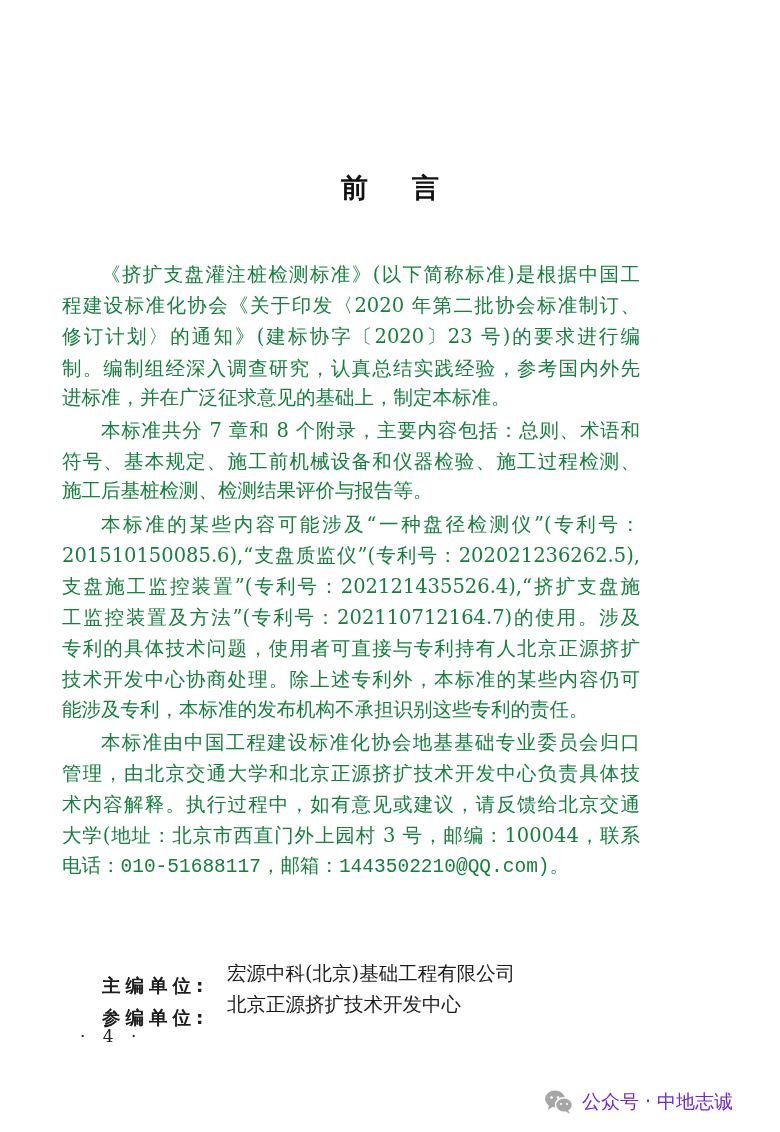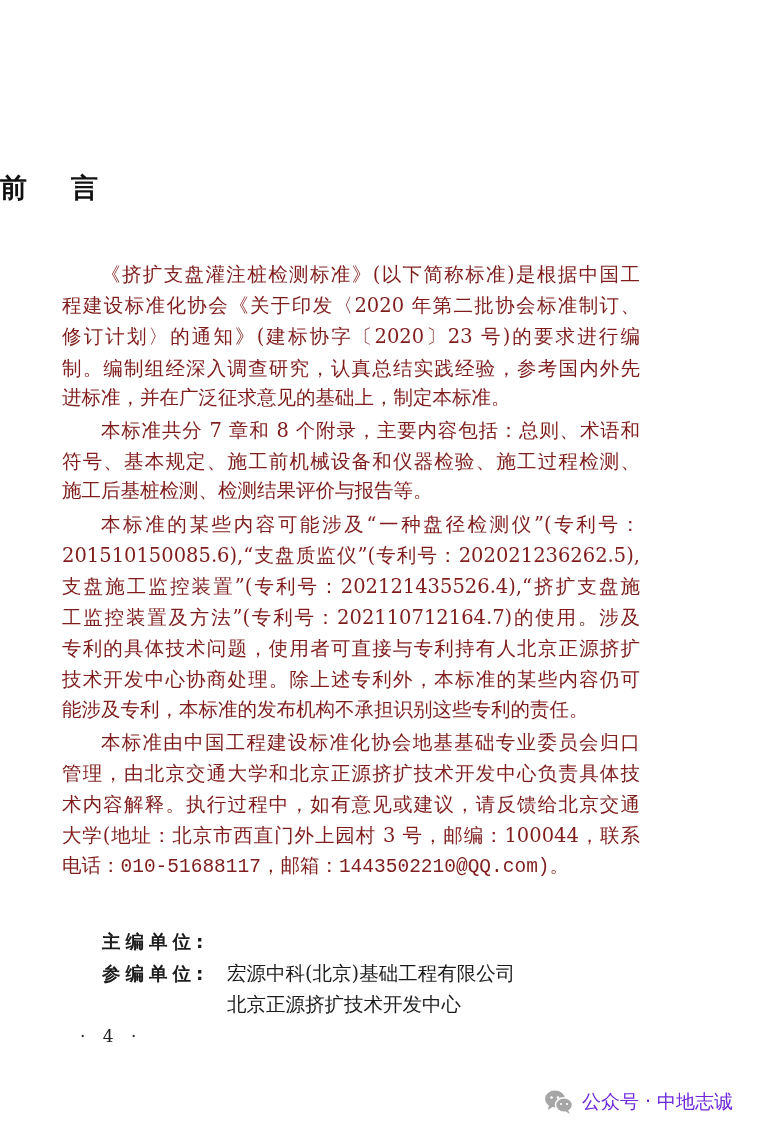--- a/index.html
+++ b/index.html
@@ -18,37 +18,37 @@
     .page {
       position: absolute;
       left: 0; top: 0;
       width: 780px; height: 1132px;
     }
     .title {
       position: absolute;
       top: 170px;
       left: 0;
       width: 780px;
-      text-align: left;
+      text-align: center;
       font-family: "DejaVu Sans", "Liberation Sans", sans-serif;
       font-weight: bold;
       font-size: 27px;
       letter-spacing: 0;
       color: #111;
     }
     .title span { display: inline-block; }
     .title .gap { width: 44px; }
     .body {
       position: absolute;
       left: 62px;
       top: 259px;
       width: 578px;
       font-size: 19.5px;
       line-height: 31.2px;
-      color: #7f1d1d;
+      color: #15803d;
     }
     .line {
       display: block;
       white-space: nowrap;
       text-align: justify;
       text-align-last: justify;
       height: 31.2px;
     }
     .line.last { text-align-last: left; font-family: Liberation Mono, monospace; }
     .line.indent { padding-left: 39px; }
@@ -60,20 +60,21 @@
       line-height: 31.5px;
       color: #1c1c1c;
     }
     .unit-row { display: flex; white-space: nowrap; height: 31.5px; }
     .unit-label {
       width: 125px;
       font-family: "DejaVu Sans", "Liberation Sans", sans-serif;
       font-weight: bold;
       letter-spacing: 5px;
       font-size: 18.5px;
+      margin-top: 44px;
     }
     .unit-value { padding-left: 0; }
     .page-number {
       position: absolute;
       left: 80px;
       top: 1026px;
       font-size: 17px;
       color: #222;
       letter-spacing: 6px;
     }

